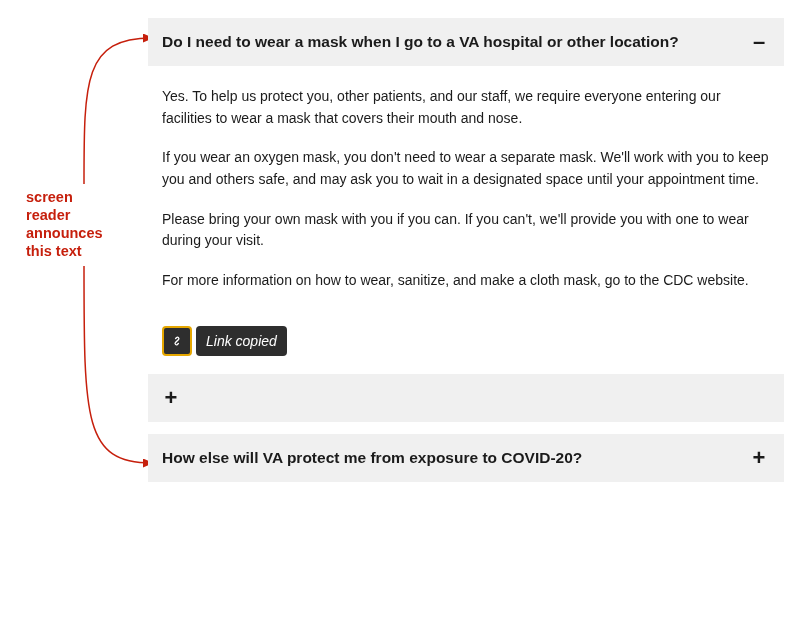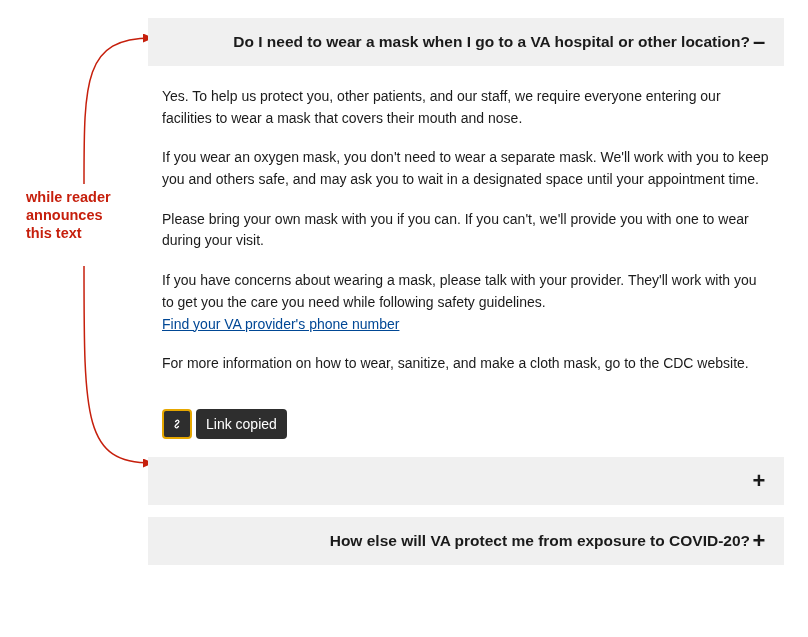--- a/index.html
+++ b/index.html
@@ -33,21 +33,21 @@
     position: absolute;
     left: 148px;
     top: 18px;
     width: 636px;
   }
   .accordion-item { margin-bottom: 12px; }
   .accordion-header {
     background: #f0f0f0;
     display: flex;
     align-items: center;
-    justify-content: flex-end;
+    justify-content: space-between;
     padding: 13px 16px 13px 14px;
     cursor: pointer;
   }
   .accordion-title {
     font-weight: 700;
     font-size: 15.5px;
     color: #1b1b1b;
   }
   .toggle-icon {
     font-weight: 900;
@@ -66,20 +66,21 @@
   .accordion-body p { margin-bottom: 18px; }
   .accordion-body a {
     color: #004795;
     text-decoration: underline;
   }
   .link-copy-row {
     display: flex;
     align-items: stretch;
     gap: 4px;
     margin: 10px 0 18px 14px;
+    font-style: italic;
   }
   .link-icon-btn {
     width: 30px;
     height: 30px;
     background: #2e2e2e;
     border: 2px solid #e6a700;
     border-radius: 4px;
     display: flex;
     align-items: center;
     justify-content: center;
@@ -94,21 +95,21 @@
     padding: 0 10px;
     border-radius: 4px;
     display: flex;
     align-items: center;
     height: 30px;
   }
 </style>
 </head>
 <body>
 
-<div class="annotation">while reader announces this text</div>
+<div class="annotation">screen reader announces this text</div>
 
 <svg class="arrow-svg">
   <defs>
     <marker id="arrowhead" markerWidth="7" markerHeight="6" refX="6" refY="3" orient="auto">
       <polygon points="0 0, 7 3, 0 6" fill="#c61f0c"></polygon>
     </marker>
   </defs>
   <path d="M 84 184 C 84 80, 84 38, 152 38" stroke="#c61f0c" stroke-width="1.5" fill="none" marker-end="url(#arrowhead)"></path>
   <path d="M 84 266 C 84 420, 84 463, 152 463" stroke="#c61f0c" stroke-width="1.5" fill="none" marker-end="url(#arrowhead)"></path>
 </svg>
@@ -117,24 +118,20 @@
 
   <div class="accordion-item">
     <div class="accordion-header">
       <span class="accordion-title">Do I need to wear a mask when I go to a VA hospital or other location?</span>
       <span class="toggle-icon">–</span>
     </div>
     <div class="accordion-body">
       <p>Yes. To help us protect you, other patients, and our staff, we require everyone entering our facilities to wear a mask that covers their mouth and nose.</p>
       <p>If you wear an oxygen mask, you don't need to wear a separate mask. We'll work with you to keep you and others safe, and may ask you to wait in a designated space until your appointment time.</p>
       <p>Please bring your own mask with you if you can. If you can't, we'll provide you with one to wear during your visit.</p>
-      <p>
-        <span>If you have concerns about wearing a mask, please talk with your provider. They'll work with you to get you the care you need while following safety guidelines.</span><br>
-        <a href="#">Find your VA provider's phone number</a>
-      </p>
       <p>For more information on how to wear, sanitize, and make a cloth mask, go to the CDC website.</p>
     </div>
 
     <div class="link-copy-row">
       <div class="link-icon-btn">
         <svg viewBox="0 0 24 24">
           <path d="M10.59 13.41a1 1 0 0 0 1.41 0l3-3a3 3 0 0 0-4.24-4.24l-1.5 1.5a1 1 0 1 0 1.41 1.41l1.5-1.5a1 1 0 0 1 1.41 1.41l-3 3a1 1 0 0 0 0 1.42zM13.41 10.59a1 1 0 0 0-1.41 0l-3 3a3 3 0 0 0 4.24 4.24l1.5-1.5a1 1 0 1 0-1.41-1.41l-1.5 1.5a1 1 0 1 1-1.41-1.41l3-3a1 1 0 0 0 0-1.42z" fill="#fff"></path>
         </svg>
       </div>
       <div class="link-copied-badge">Link copied</div>

